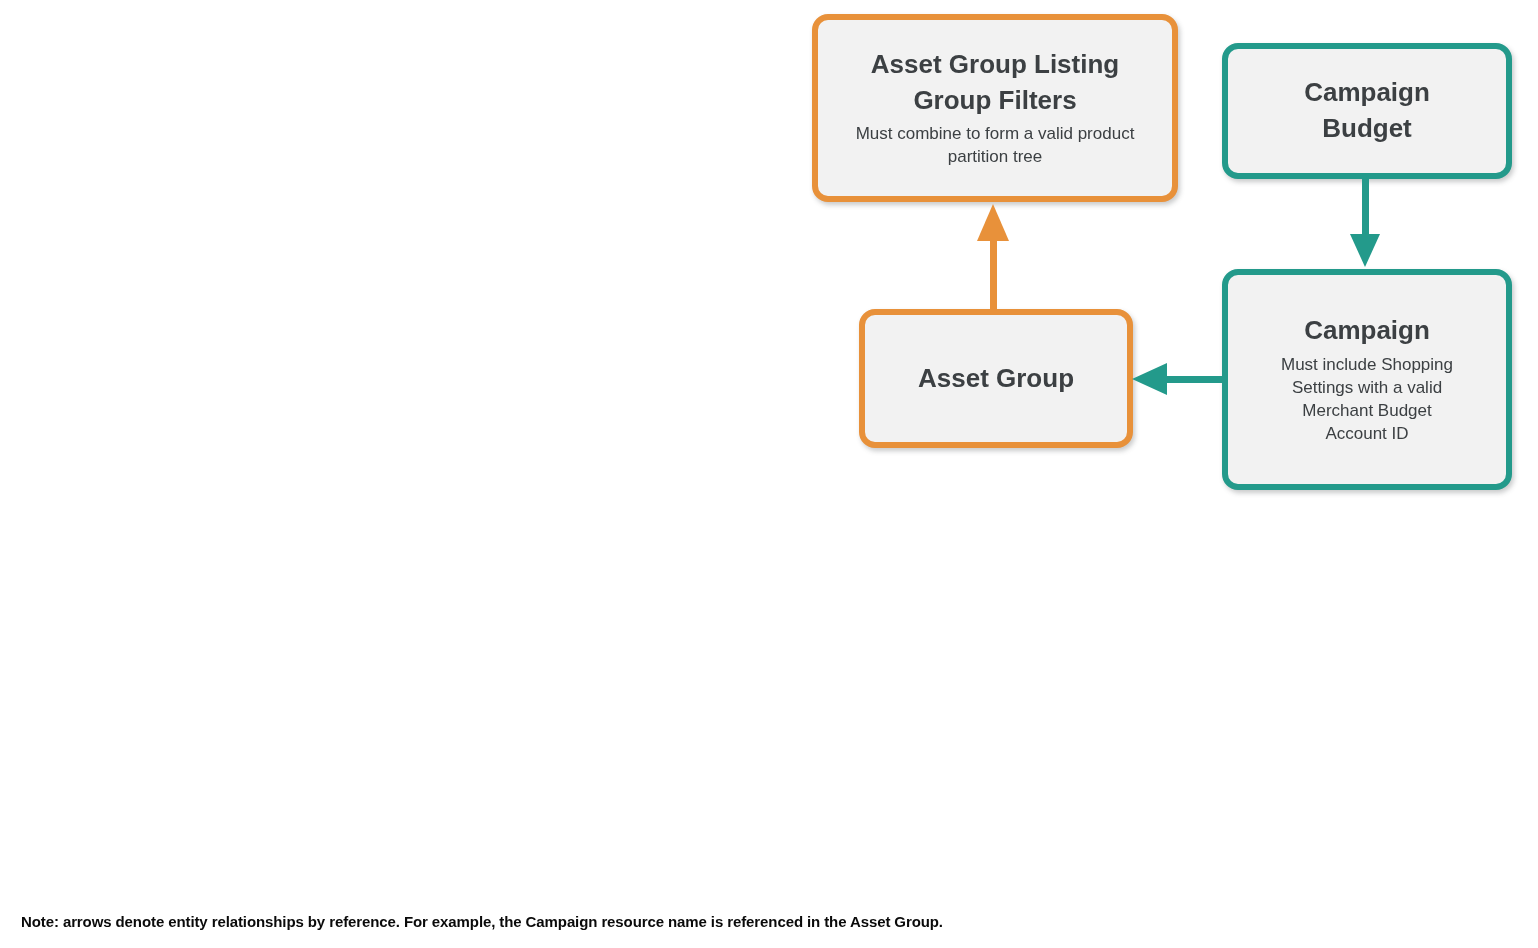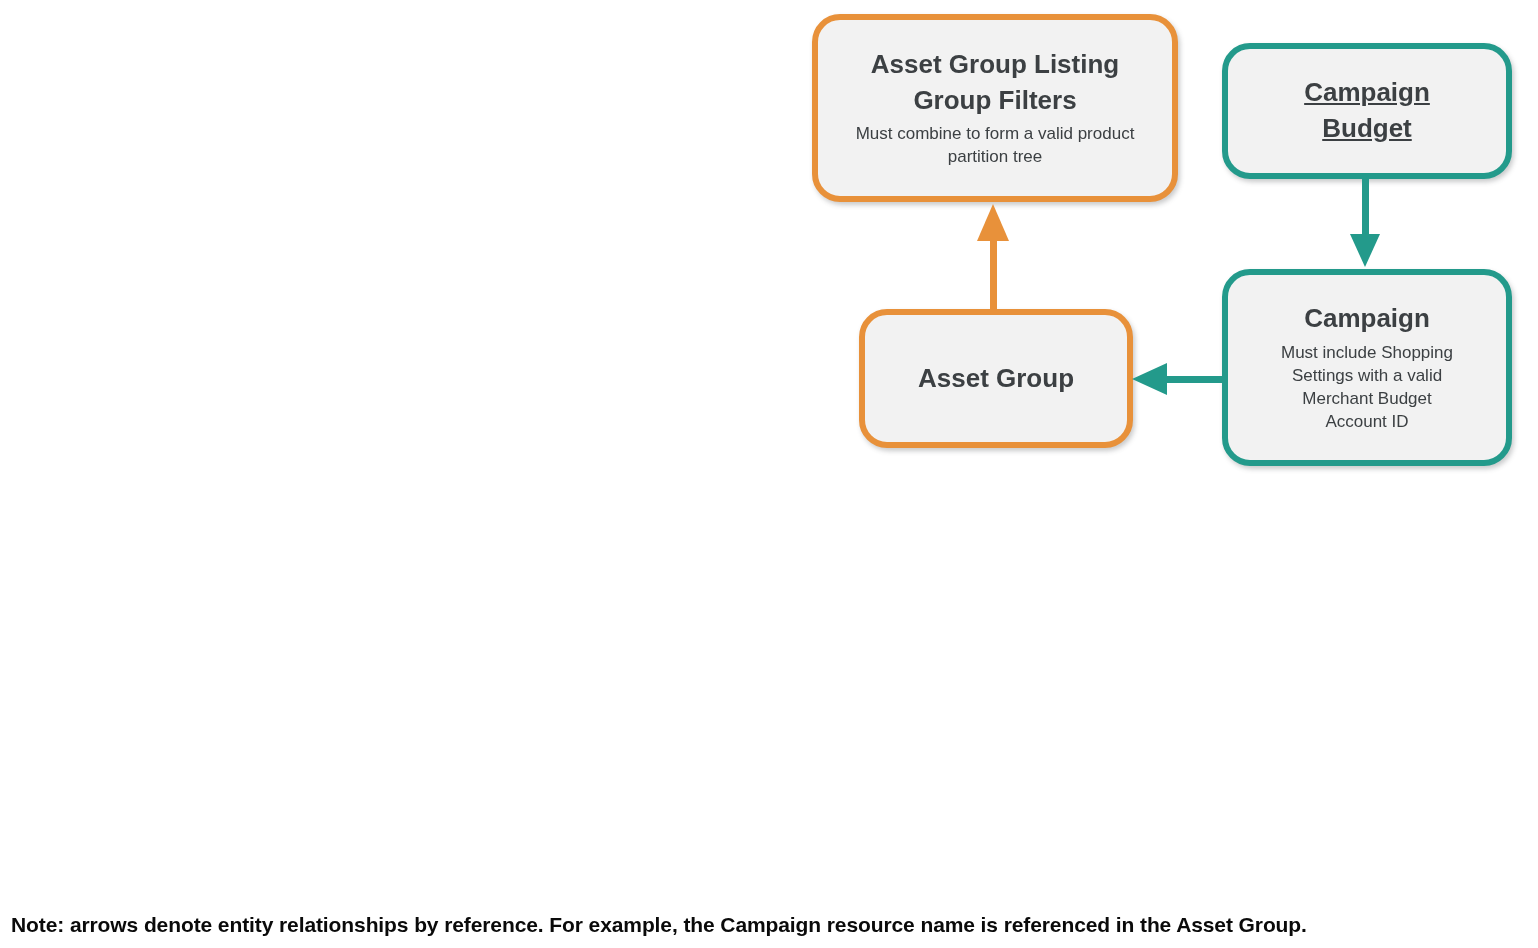--- a/index.html
+++ b/index.html
@@ -14,57 +14,57 @@
   body{
     width:1538px;height:948px;
     background:var(--background);
     font-family:"Liberation Sans",sans-serif;
     position:relative;overflow:hidden;
   }
   .canvas{position:absolute;left:0;top:0;width:1538px;height:948px;}
   .node{
     position:absolute;
     background:var(--box-bg);
-    border-radius:28px;
+    border-radius:16px;
     display:flex;flex-direction:column;align-items:center;justify-content:center;
     text-align:center;box-sizing:border-box;
     box-shadow:2px 3px 5px rgba(60,64,67,0.28);
   }
   .node.orange{border:6px solid var(--orange);}
   .node.teal{border:6px solid var(--teal);}
   .node-title{font-weight:bold;font-size:26px;line-height:1.38;color:var(--title-text);}
   .node-sub{font-size:17px;line-height:1.35;color:var(--title-text);margin-top:5px;}
   #node-aglf{left:812px;top:14px;width:366px;height:188px;}
   #node-budget{left:1222px;top:43px;width:290px;height:136px;}
-  #node-campaign{left:1222px;top:269px;width:290px;height:197px;}
+  #node-campaign{left:1222px;top:269px;width:290px;height:221px;}
   #node-asset{left:859px;top:309px;width:274px;height:139px;}
   #node-aglf .node-title{max-width:285px;}
   #node-aglf .node-sub{max-width:295px;}
-  #node-budget .node-title{max-width:165px;text-decoration:underline;}
+  #node-budget .node-title{max-width:165px;}
   #node-campaign .node-sub{max-width:185px;}
   .shaft{position:absolute;}
   .head{position:absolute;width:0;height:0;}
   
   #arrow-up-shaft{left:990px;top:238px;width:7px;height:71px;background:var(--orange);}
   #arrow-up-head{left:977px;top:204px;
     border-left:16px solid transparent;border-right:16px solid transparent;
     border-bottom:37px solid var(--orange);}
   
   #arrow-down-shaft{left:1362px;top:179px;width:7px;height:58px;background:var(--teal);}
   #arrow-down-head{left:1350px;top:234px;
     border-left:15px solid transparent;border-right:15px solid transparent;
     border-top:33px solid var(--teal);}
   
   #arrow-left-shaft{left:1163px;top:376px;width:59px;height:7px;background:var(--teal);}
   #arrow-left-head{left:1132px;top:363px;
     border-top:16px solid transparent;border-bottom:16px solid transparent;
     border-right:35px solid var(--teal);}
   .note{
-    position:absolute;left:11px;top:913px;
-    font-size:21px;font-weight:bold;letter-spacing:-0.1px;
+    position:absolute;left:21px;top:913px;
+    font-size:15px;font-weight:bold;letter-spacing:-0.1px;
     color:var(--note-text);white-space:nowrap;text-align:right;
   }
 </style>
 </head>
 <body>
 
 <div class="canvas">
 
   <div class="node orange" id="node-aglf">
     <div class="node-title">Asset Group Listing Group Filters</div>

